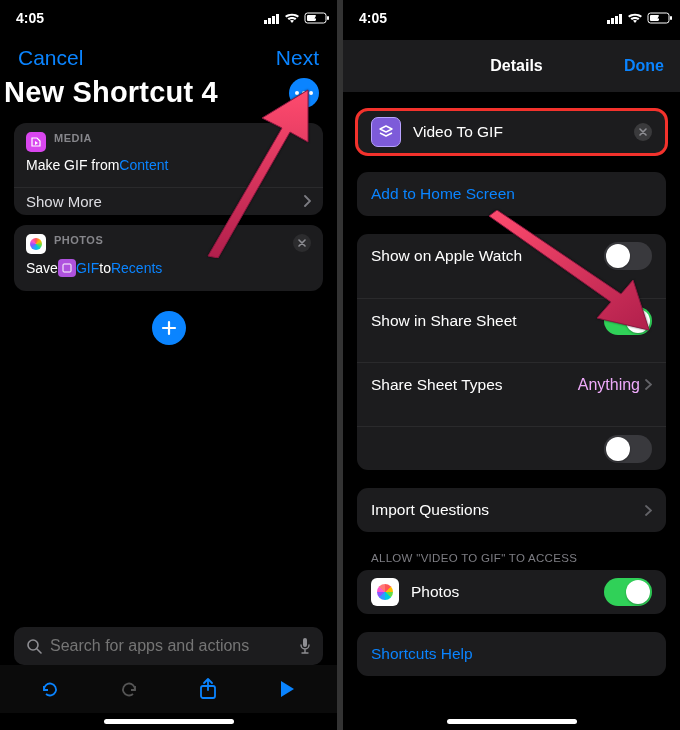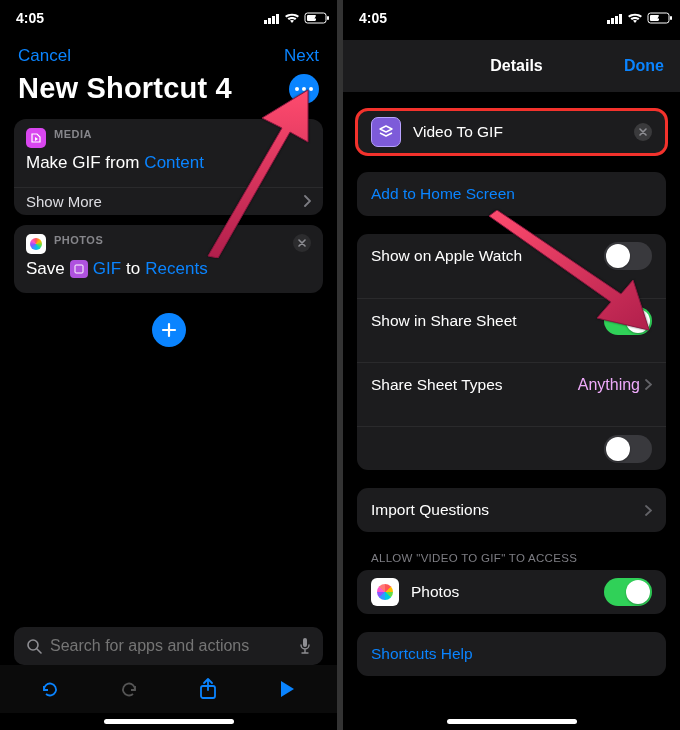--- a/index.html
+++ b/index.html
@@ -3,30 +3,30 @@
 <meta charset="utf-8">
 <style>
   * { margin: 0; padding: 0; box-sizing: border-box; font-family: -apple-system, "SF Pro Text", "Helvetica Neue", Arial, sans-serif; -webkit-font-smoothing: antialiased; }
   body { background:#333; width:680px; height:730px; display:flex; gap:6px; padding:0; overflow:hidden; position:relative;}
   .phone { flex:1; background:#000; display:flex; flex-direction:column; position:relative; border-radius:0; overflow:hidden;}
   .status-bar { height:30px; display:flex; align-items:center; justify-content:space-between; padding:6px 7px 0 16px; color:#fff; font-size:14px; font-weight:600;}
   .status-right { display:flex; align-items:center; gap:4px;}
   .status-right svg { display:block;}
   
   .nav-row { display:flex; justify-content:space-between; padding:16px 18px 4px 18px;}
-  .nav-link { color:#0a84ff; font-size:17px;}
-  .title-row { display:flex; align-items:center; justify-content:space-between; padding:2px 18px 14px 18px;}
+  .nav-link { color:#0a84ff; font-size:21px;}
+  .title-row { display:flex; align-items:center; justify-content:space-between; padding:2px 18px 14px 4px;}
   .title { color:#fff; font-size:29px; font-weight:700; letter-spacing:.2px;}
   .more-btn { width:30px; height:30px; border-radius:50%; background:#0a84ff; display:flex; align-items:center; justify-content:center; gap:3px;}
   .more-btn span { width:4px; height:4px; border-radius:50%; background:#fff;}
   .card { background:#1c1c1e; border-radius:12px; margin:0 14px 10px 14px; overflow:hidden;}
   .card-head { display:flex; align-items:flex-start; padding:9px 12px 3px 12px; gap:8px; position:relative;}
   .app-badge { width:20px; height:20px; border-radius:5px; display:flex; align-items:center; justify-content:center;}
   .card-head-label { color:#86868b; font-size:11px; font-weight:600; letter-spacing:.5px;}
-  .card-body { padding:2px 12px 14px 12px; color:#fff; font-size:17px; display:flex; align-items:center; flex-wrap:wrap; gap:5px;}
+  .card-body { padding:2px 12px 14px 12px; color:#fff; font-size:14px; display:flex; align-items:center; flex-wrap:wrap; }
   .token { color:#0a84ff;}
   .mini-token { display:inline-flex; align-items:center; background:#af52de; border-radius:4px; width:18px; height:18px; justify-content:center;}
   .mini-token svg{display:block;}
   .card-footer { border-top:1px solid #2a2a2c; padding:5px 12px; display:flex; align-items:center; justify-content:space-between; color:#dedee3; font-size:15px;}
   .chev { color:#7c7c82;}
   .close-x { margin-left:auto; color:#4a4a4e; width:18px; height:18px; border-radius:50%; background:#2c2c2e; display:flex; align-items:center; justify-content:center; font-size:11px;}
   .add-btn { width:34px; height:34px; border-radius:50%; background:#0a84ff; margin:10px auto; display:flex; align-items:center; justify-content:center;}
   .search-bar { margin:auto 14px 0 14px; background:#1c1c1e; border-radius:10px; height:38px; display:flex; align-items:center; padding:0 12px; gap:8px;}
   .search-bar input { flex:1; background:transparent; border:none; color:#9d9da3; font-size:16px; outline:none;}
   .bottom-toolbar { height:48px; display:flex; align-items:center; justify-content:space-around; padding:0 10px; background:#0b0b0b;}

